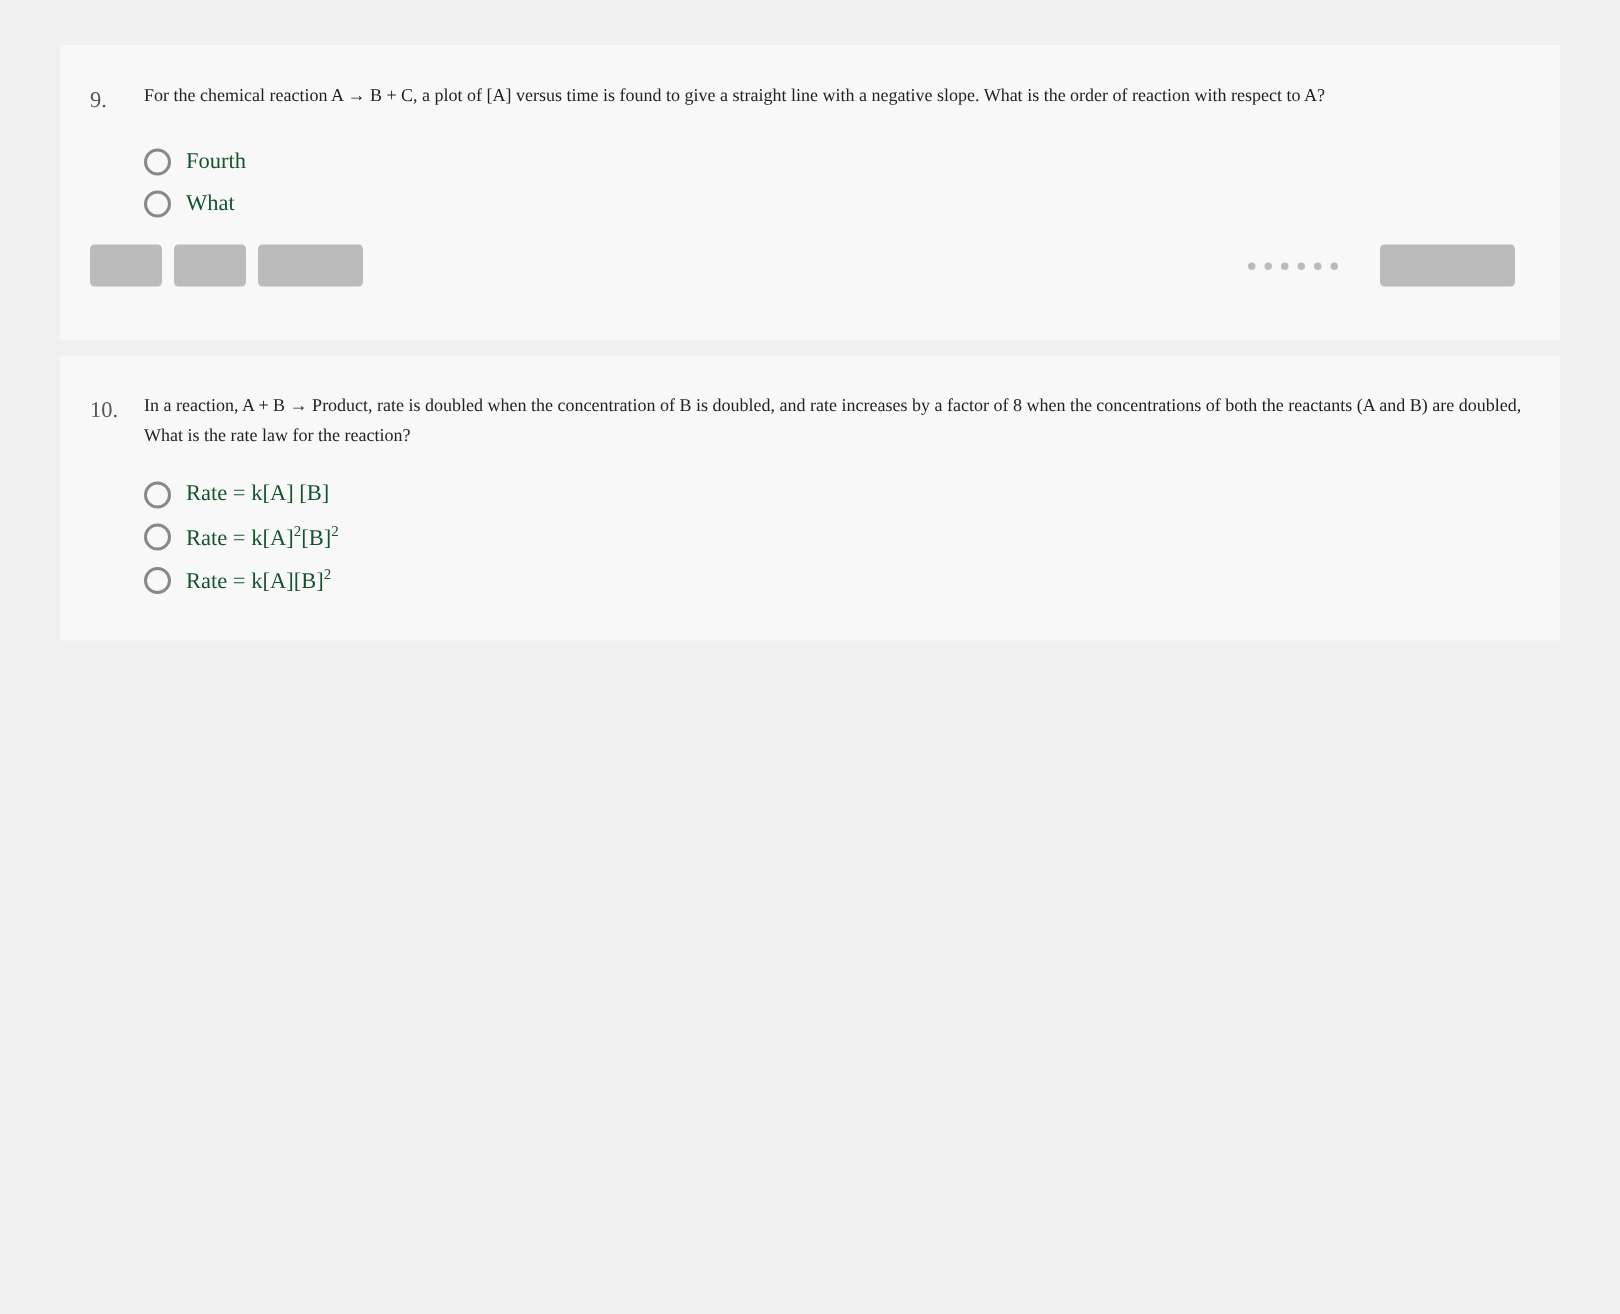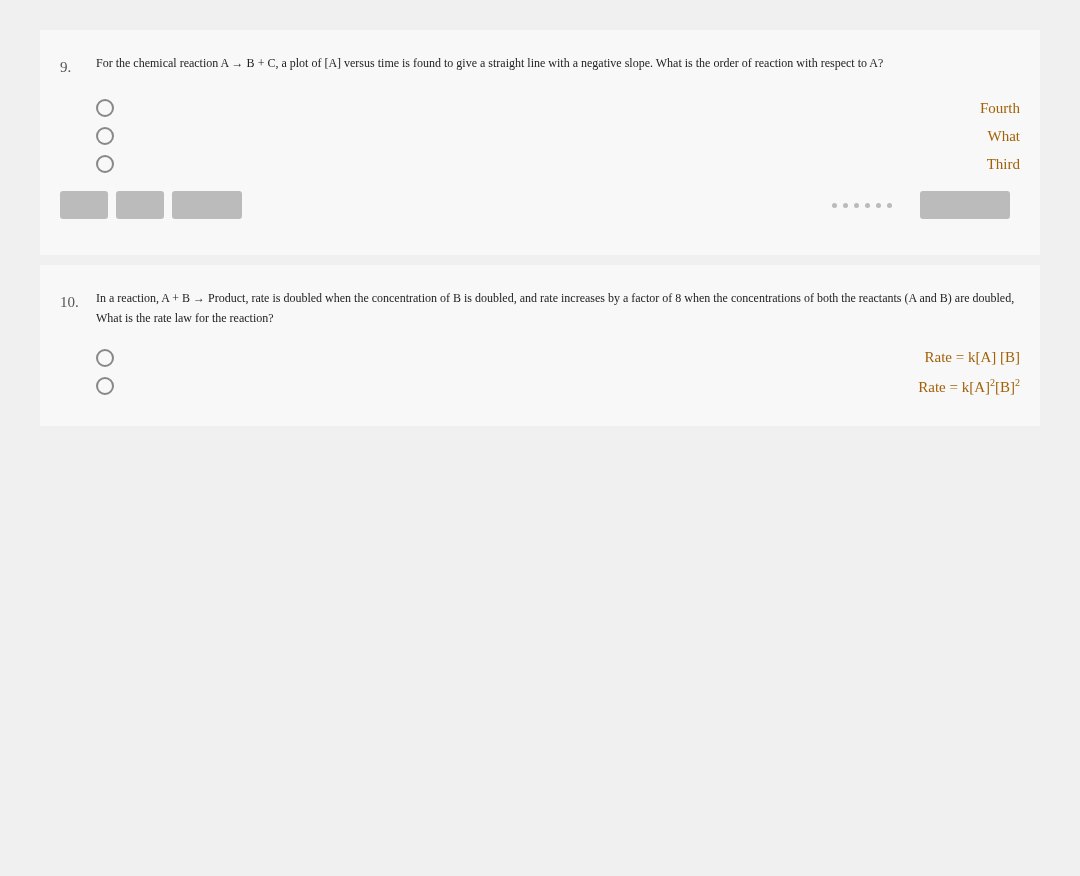--- a/index.html
+++ b/index.html
@@ -49,23 +49,22 @@
       margin-left: 36px;
       margin-top: 4px;
     }
 
     .option-item {
       display: flex;
       align-items: center;
       gap: 10px;
       margin-bottom: 10px;
       font-size: 15px;
-      color: #a16207;
+      color: #14532d;
       cursor: pointer;
-      justify-content: space-between;
     }
 
     .radio-circle {
       width: 18px;
       height: 18px;
       border-radius: 50%;
       border: 2px solid #888;
       background: transparent;
       flex-shrink: 0;
       display: inline-block;
@@ -132,24 +131,20 @@
 
   <ul class="options-list">
     <li class="option-item">
       <span class="radio-circle"></span>
       <span>Fourth</span>
     </li>
     <li class="option-item">
       <span class="radio-circle"></span>
       <span>What</span>
     </li>
-    <li class="option-item">
-      <span class="radio-circle"></span>
-      <span>Third</span>
-    </li>
   </ul>
 
   <div class="nav-bar">
     <div class="toolbar-btn"></div>
     <div class="toolbar-btn"></div>
     <div class="toolbar-btn wide"></div>
     <div class="toolbar-dots">
       <div class="toolbar-dot"></div>
       <div class="toolbar-dot"></div>
       <div class="toolbar-dot"></div>
@@ -171,14 +166,18 @@
 
   <ul class="options-list">
     <li class="option-item">
       <span class="radio-circle"></span>
       <span>Rate = k[A] [B]</span>
     </li>
     <li class="option-item">
       <span class="radio-circle"></span>
       <span>Rate = k[A]<sup>2</sup>[B]<sup>2</sup></span>
     </li>
+    <li class="option-item">
+      <span class="radio-circle"></span>
+      <span>Rate = k[A][B]<sup>2</sup></span>
+    </li>
   </ul>
 </div>
 
 </body></html>

